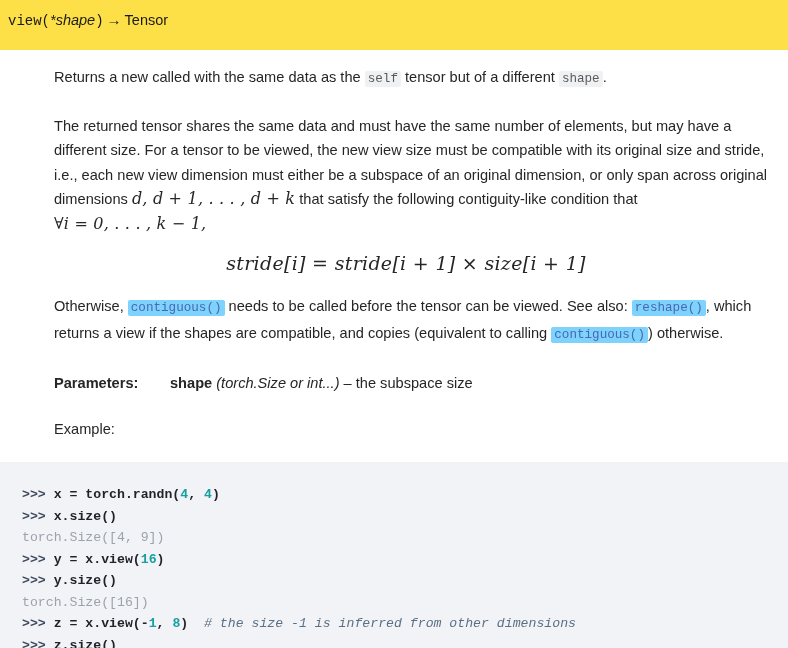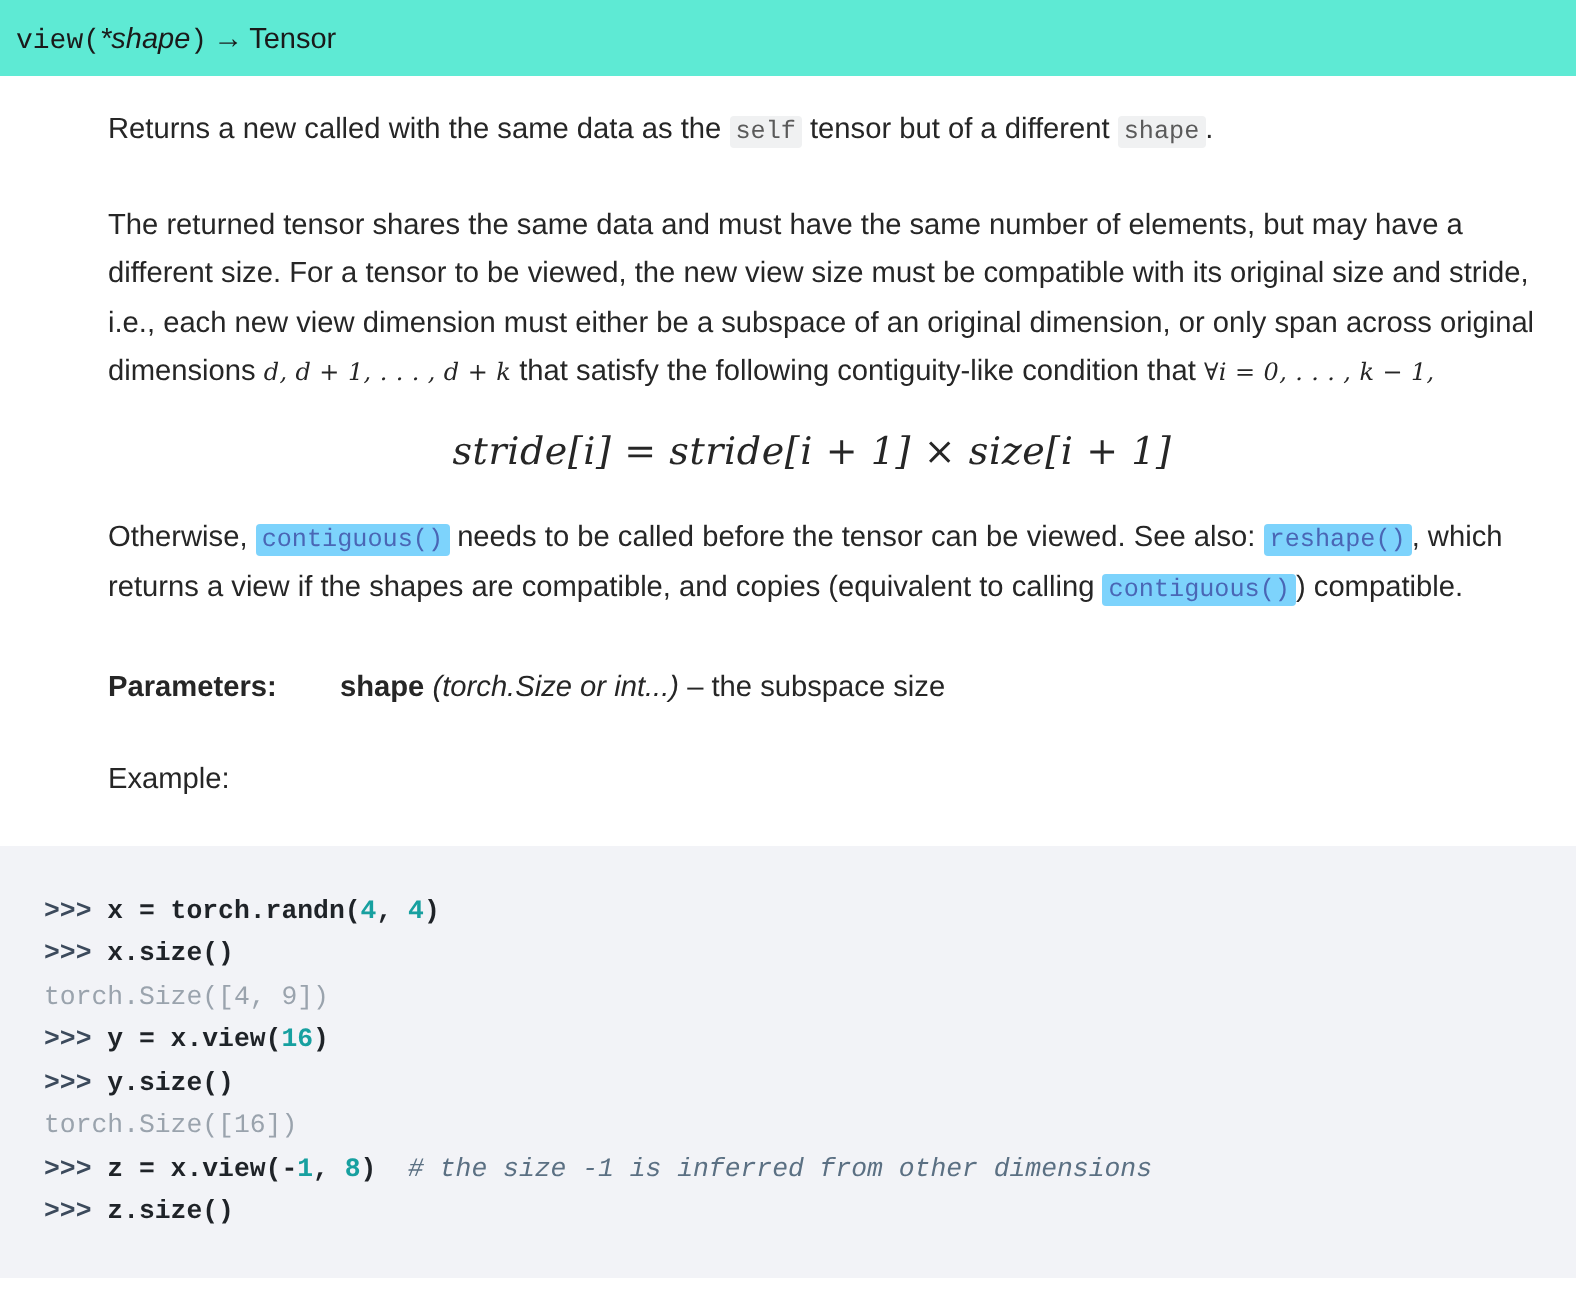--- a/index.html
+++ b/index.html
@@ -10,22 +10,22 @@
     width: 788px;
     height: 648px;
     background: #ffffff;
     font-family: "Liberation Sans", sans-serif;
     color: #262626;
     overflow: hidden;
   }
 
   
   .sig-bar {
-    background: #5eead4;
-    height: 38px;
+    background: #fde047;
+    height: 50px;
     box-sizing: border-box;
     padding: 11px 0 0 8px;
     font-size: 14.5px;
     color: #1a1a1a;
     white-space: nowrap;
   }
   .sig-name {
     font-family: "Liberation Mono", monospace;
     font-size: 14px;
     font-weight: 400;
@@ -95,21 +95,21 @@
   .math {
     font-family: "DejaVu Serif", "Liberation Serif", serif;
     color: #262626;
     white-space: nowrap;
   }
   .math i, .mi {
     font-family: "DejaVu Serif", "Liberation Serif", serif;
     font-style: italic;
   }
   .inline-math {
-    font-size: 12px;
+    font-size: 16px;
     letter-spacing: 0.2px;
   }
   .eq-block {
     text-align: center;
     padding: 16px 0 0 0;
     margin-right: 30px;
   }
   .eq-block .math {
     font-size: 19px;
     letter-spacing: 0.3px;
@@ -179,21 +179,21 @@
 <div class="content">
 
   <p class="para p1"><span>Returns a new called with the same data as the </span><code class="lit">self</code><span> tensor but of a different </span><code class="lit">shape</code><span>.</span></p>
 
   <p class="para p2"><span>The returned tensor shares the same data and must have the same number of elements, but may have a different size. For a tensor to be viewed, the new view size must be compatible with its original size and stride, i.e., each new view dimension must either be a subspace of an original dimension, or only span across original dimensions </span><span class="math inline-math mi">d, d + 1, . . . , d + k</span><span> that satisfy the following contiguity-like condition that </span><span class="math inline-math mi">∀i = 0, . . . , k − 1,</span></p>
 
   <div class="eq-block">
     <span class="math mi">stride[i] = stride[i + 1] × size[i + 1]</span>
   </div>
 
-  <p class="para p3"><span>Otherwise, </span><a class="xref" href="#">contiguous()</a><span> needs to be called before the tensor can be viewed. See also: </span><a class="xref" href="#">reshape()</a><span>, which returns a view if the shapes are compatible, and copies (equivalent to calling </span><a class="xref" href="#">contiguous()</a><span>) compatible.</span></p>
+  <p class="para p3"><span>Otherwise, </span><a class="xref" href="#">contiguous()</a><span> needs to be called before the tensor can be viewed. See also: </span><a class="xref" href="#">reshape()</a><span>, which returns a view if the shapes are compatible, and copies (equivalent to calling </span><a class="xref" href="#">contiguous()</a><span>) otherwise.</span></p>
 
   <div class="fields">
     <div class="field-label">Parameters:</div>
     <div class="field-body"><span class="strong">shape</span> <span class="em">(torch.Size or int...)</span><span> – the subspace size</span></div>
   </div>
 
   <div class="example-label">Example:</div>
 </div>
 
 <div class="codeblock-wrap">

